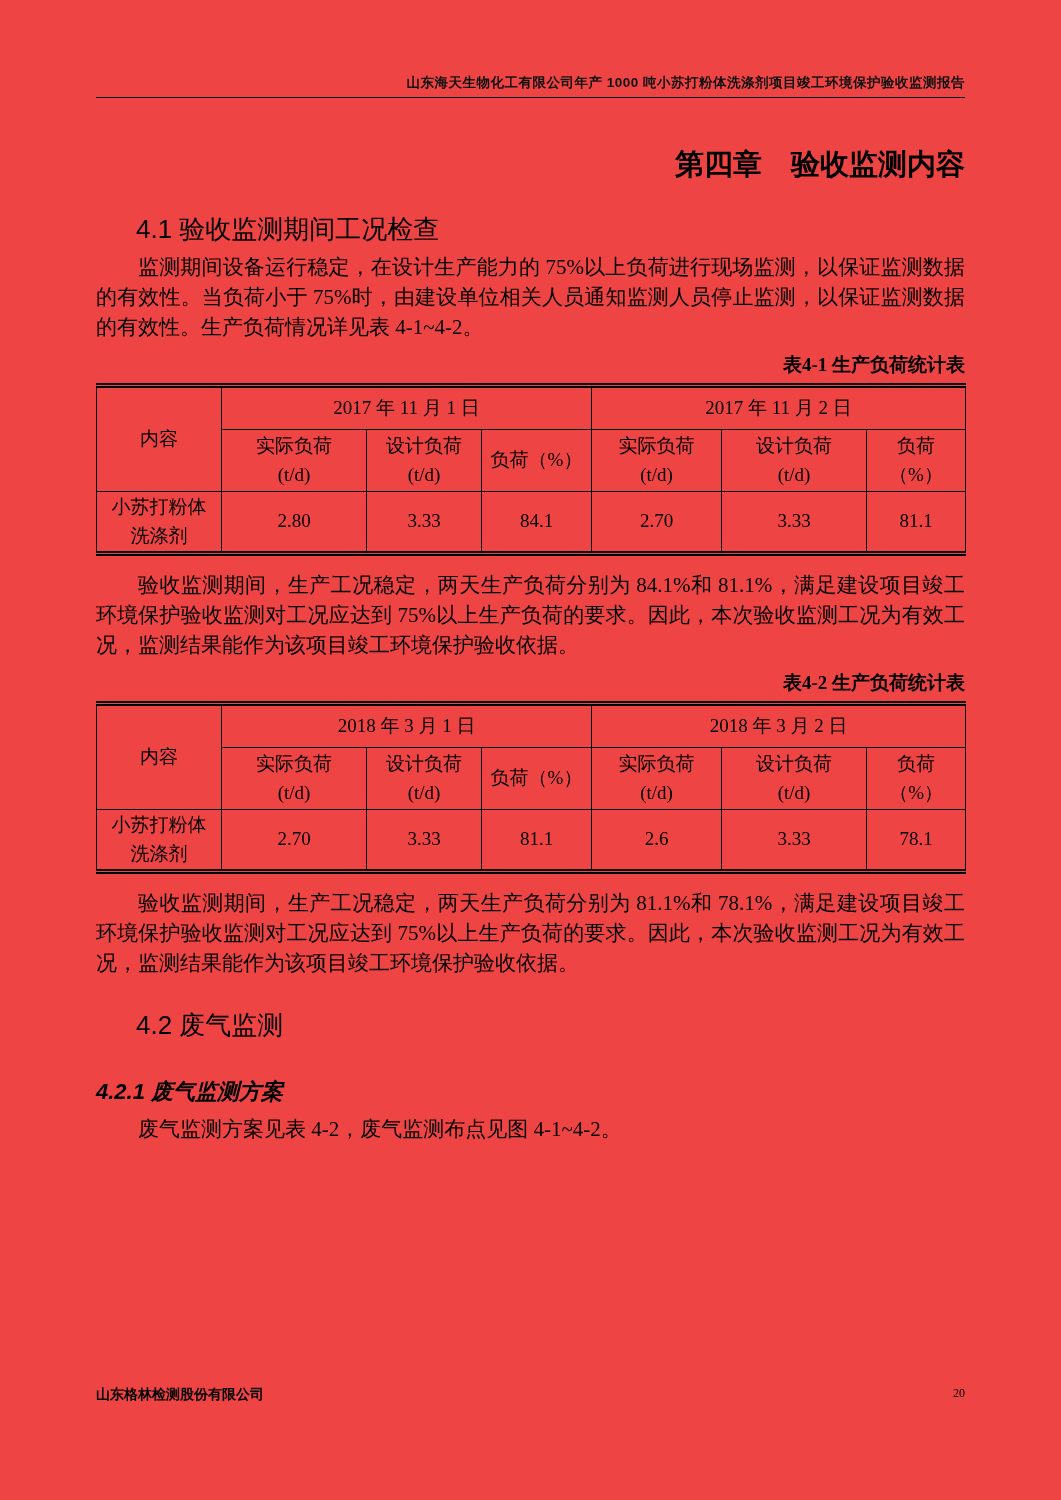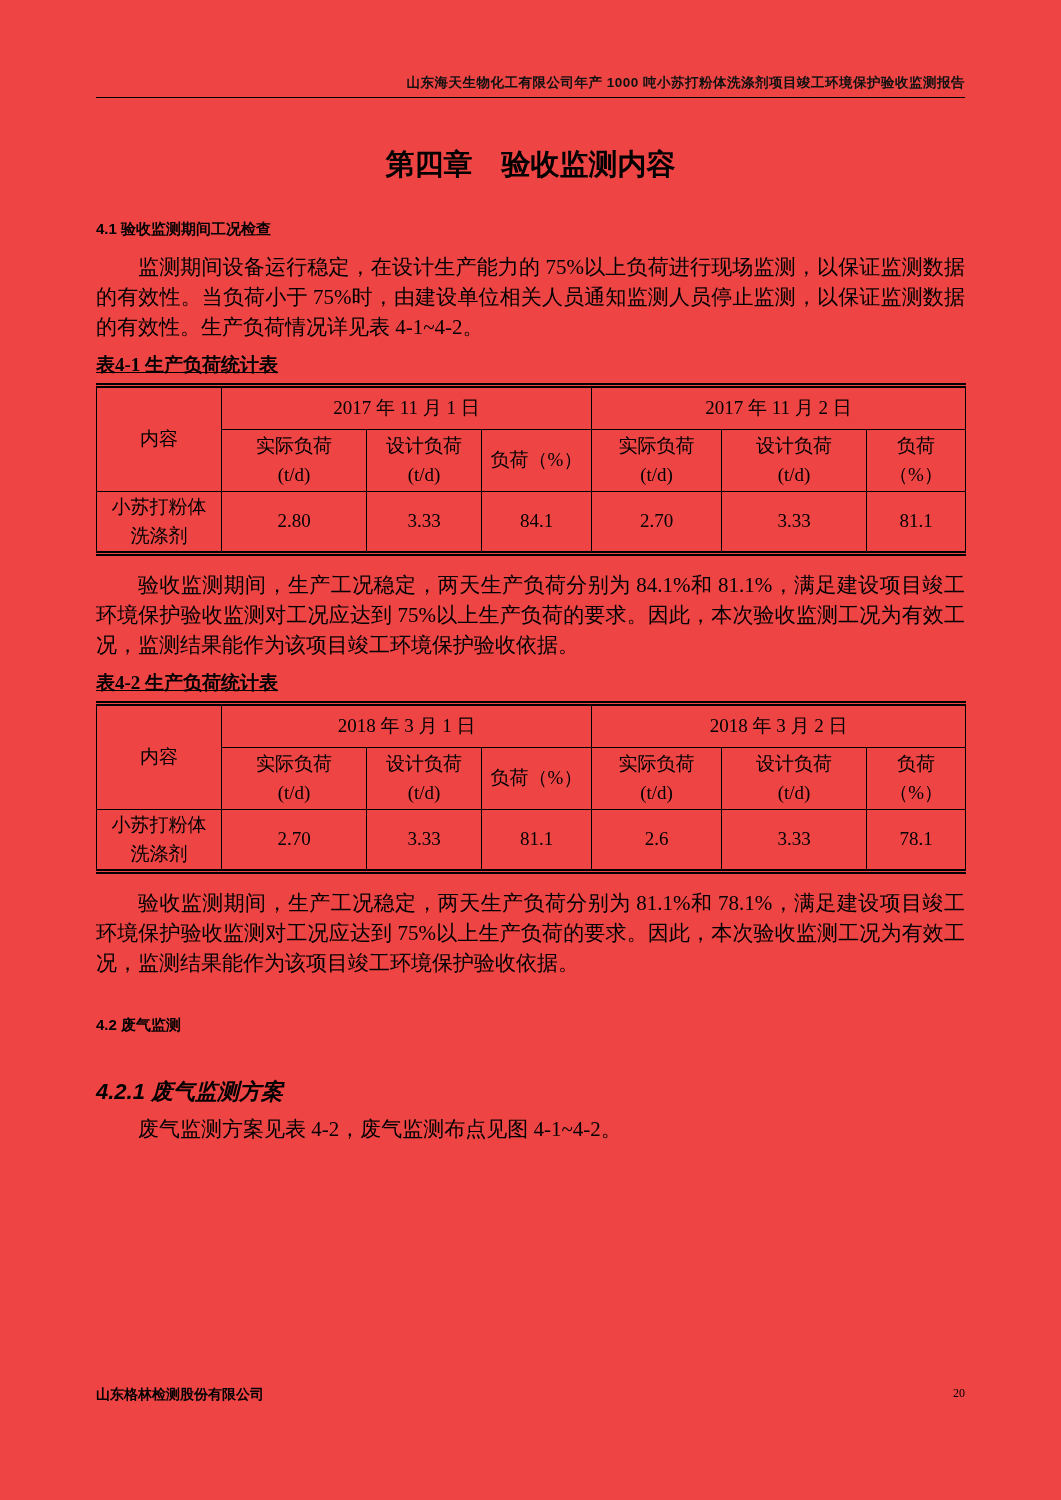--- a/index.html
+++ b/index.html
@@ -22,56 +22,56 @@
     font-family: "Liberation Sans", "DejaVu Sans", sans-serif;
     letter-spacing: 0.5px;
     color: #111;
   }
   .header-rule {
     border: none;
     border-top: 1.5px solid #000;
     margin-top: 5px;
   }
   .chapter-title {
-    text-align: center;
+    text-align: right;
     font-size: 29px;
     line-height: 36px;
     font-weight: bold;
     font-family: "Liberation Sans", "DejaVu Sans", sans-serif;
     margin-top: 48px;
   }
   .section-heading {
-    font-size: 15px;
+    font-size: 26px;
     line-height: 30px;
-    font-weight: bold;
+    font-weight: normal;
     font-family: "Liberation Sans", "DejaVu Sans", sans-serif;
     margin-top: 32px;
+    margin-left: 40px;
   }
   .sub-section-heading {
     font-size: 22px;
     line-height: 28px;
     font-weight: bold;
     font-family: "Liberation Sans", "DejaVu Sans", sans-serif;
     margin-top: 38px;
     font-style: italic;
   }
   .body-para {
     font-size: 21px;
     line-height: 30px;
     text-align: justify;
     text-indent: 2em;
     margin-top: 8px;
   }
   .table-caption {
-    text-align: left;
+    text-align: right;
     font-weight: bold;
     font-size: 19px;
     line-height: 26px;
     margin-top: 10px;
-    text-decoration: underline;
   }
   table.data-table {
     width: 100%;
     border-collapse: collapse;
     table-layout: fixed;
     margin-top: 5px;
     border-top: 5px double #000;
     border-bottom: 5px double #000;
   }
   table.data-table td {

